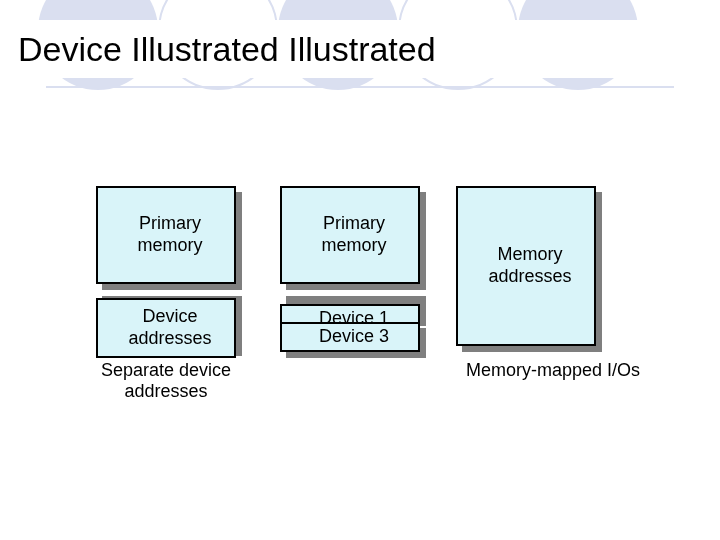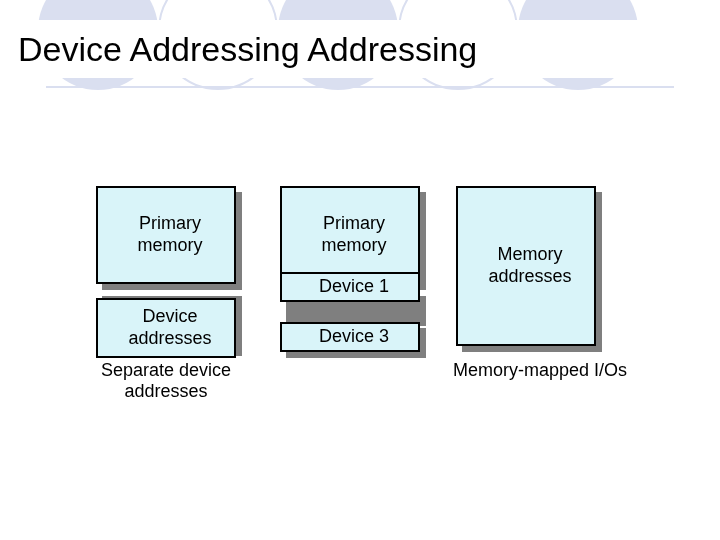--- a/index.html
+++ b/index.html
@@ -27,42 +27,42 @@
   .sA-shadow1 { left: 102px; top: 192px; width: 140px; height: 98px; }
   .sA-box1   { left:  96px; top: 186px; width: 140px; height: 98px; }
   .sA-shadow2 { left: 102px; top: 296px; width: 140px; height: 60px; }
   .sA-box2   { left:  96px; top: 298px; width: 140px; height: 60px; }
   .sA-label  { position: absolute; left: 84px; top: 360px; width: 164px; text-align: center; font-size: 18px; }
 
   
   .sB-shadow1 { left: 286px; top: 192px; width: 140px; height: 98px; }
   .sB-box1   { left: 280px; top: 186px; width: 140px; height: 98px; }
   .sB-shadow2 { left: 286px; top: 296px; width: 140px; height: 30px; }
-  .sB-box2   { left: 280px; top: 272px; width: 140px; height: 30px; }
+  .sB-box2   { left: 280px; top: 304px; width: 140px; height: 30px; }
   .sB-shadow3 { left: 286px; top: 328px; width: 140px; height: 30px; }
   .sB-box3   { left: 280px; top: 322px; width: 140px; height: 30px; }
 
   
   .sC-shadow1 { left: 462px; top: 192px; width: 140px; height: 160px; }
   .sC-box1   { left: 456px; top: 186px; width: 140px; height: 160px; }
-  .sC-label  { position: absolute; left: 440px; top: 360px; width: 200px; text-align: center; font-size: 18px; }
+  .sC-label  { position: absolute; left: 440px; top: 360px; width: 200px; text-align: right; font-size: 18px; }
 </style>
 </head>
 <body>
 
 <div class="slide">
 
   <div class="circ c1"></div>
   <div class="circ c2"></div>
   <div class="circ c3"></div>
   <div class="circ c4"></div>
   <div class="circ c5"></div>
 
   <div class="titlebar">
-    <h1>Device Addressing Addressing</h1>
+    <h1>Device Illustrated Illustrated</h1>
   </div>
   <div class="rule"></div>
 
   <div class="shadow sA-shadow1"></div>
   <div class="box sA-box1">Primary<br>memory</div>
   <div class="shadow sA-shadow2"></div>
   <div class="box sA-box2">Device<br>addresses</div>
   <div class="sA-label">Separate device<br>addresses</div>
 
   <div class="shadow sB-shadow1"></div>

